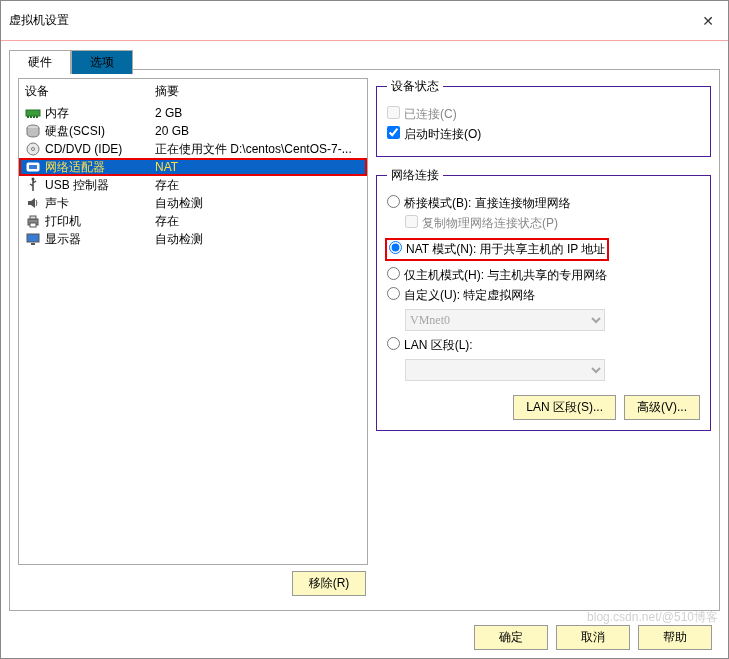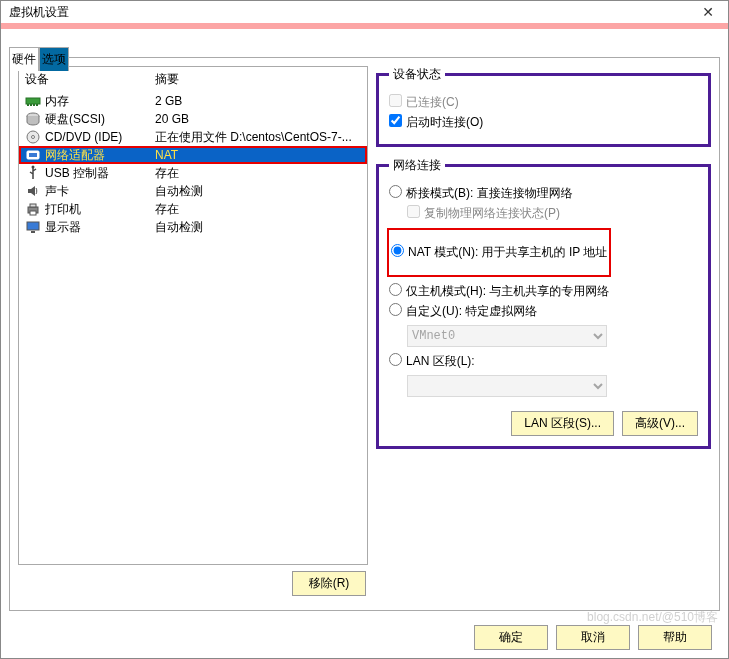--- a/index.html
+++ b/index.html
@@ -10,48 +10,48 @@
     background: #fff;
     color: #000;
   }
   .win {
     width: 729px; height: 659px;
     border: 1px solid #888;
     display: flex; flex-direction: column;
     position: relative;
   }
   .titlebar {
-    height: 28px;
+    height: 40px;
     display: flex; align-items: center;
     padding-left: 8px;
     font-size: 12px;
-    border-bottom: 6px solid #fca5a5;
+    border-bottom: 1px solid #fca5a5;
   }
   .titlebar .title { flex: 1; }
   .close-btn {
     width: 40px; height: 100%;
     display: flex; align-items: center; justify-content: center;
     font-size: 14px; color: #333;
     cursor: pointer;
   }
   .tabs {
     display: flex;
     padding: 4px 8px 0 8px;
     background: #fff;
   }
   .tab {
-    padding: 3px 2px;
+    padding: 3px 18px;
     border: 1px solid #aaa;
     border-bottom: none;
     margin-right: 0;
     background: #fff;
     font-size: 12px;
     cursor: pointer;
     position: relative;
-    top: 14px;
+    top: 5px;
   }
   .tab.inactive { background: #0369a1; }
   .tab-panel-border {
     flex: 1;
     margin: 0 8px 6px 8px;
     border: 1px solid #aaa;
     display: flex;
     padding: 8px;
     gap: 8px;
     min-height: 0;
@@ -99,34 +99,34 @@
   button.std {
     font-family: inherit;
     font-size: 12px;
     padding: 3px 12px;
     min-width: 74px;
     background: #fef9c3;
     border: 1px solid #999;
     cursor: pointer;
   }
   fieldset.grp {
-    border: 3px solid #4c1d95;
+    border: 1px solid #4c1d95;
     margin: 0;
     padding: 8px 10px 10px 10px;
   }
   fieldset.grp legend { padding: 0 4px; font-size: 12px; }
   .chk-row, .rad-row {
     display: flex; align-items: flex-start; gap: 4px;
     margin: 3px 0;
     font-size: 12px;
   }
-  .rad-row.redbox { border: 2px solid #e60000; padding: 14px 2px; margin-left: -2px; display: inline-flex; }
+  .rad-row.redbox { border: 2px solid #e60000; padding: 1px 2px; margin-left: -2px; display: inline-flex; }
   select.combo {
     width: 200px; height: 22px;
-    font-family: Liberation Mono, monospace; font-size: 12px;
+    font-family: Liberation Serif, serif; font-size: 12px;
     margin-left: 18px; margin-top: 2px;
     background: #f0f0f0;
   }
   .right-btns {
     display: flex; justify-content: flex-end; gap: 8px;
     margin-top: 4px;
   }
   .dialog-btns {
     display: flex; justify-content: flex-end; gap: 8px;
     padding: 8px 16px;

